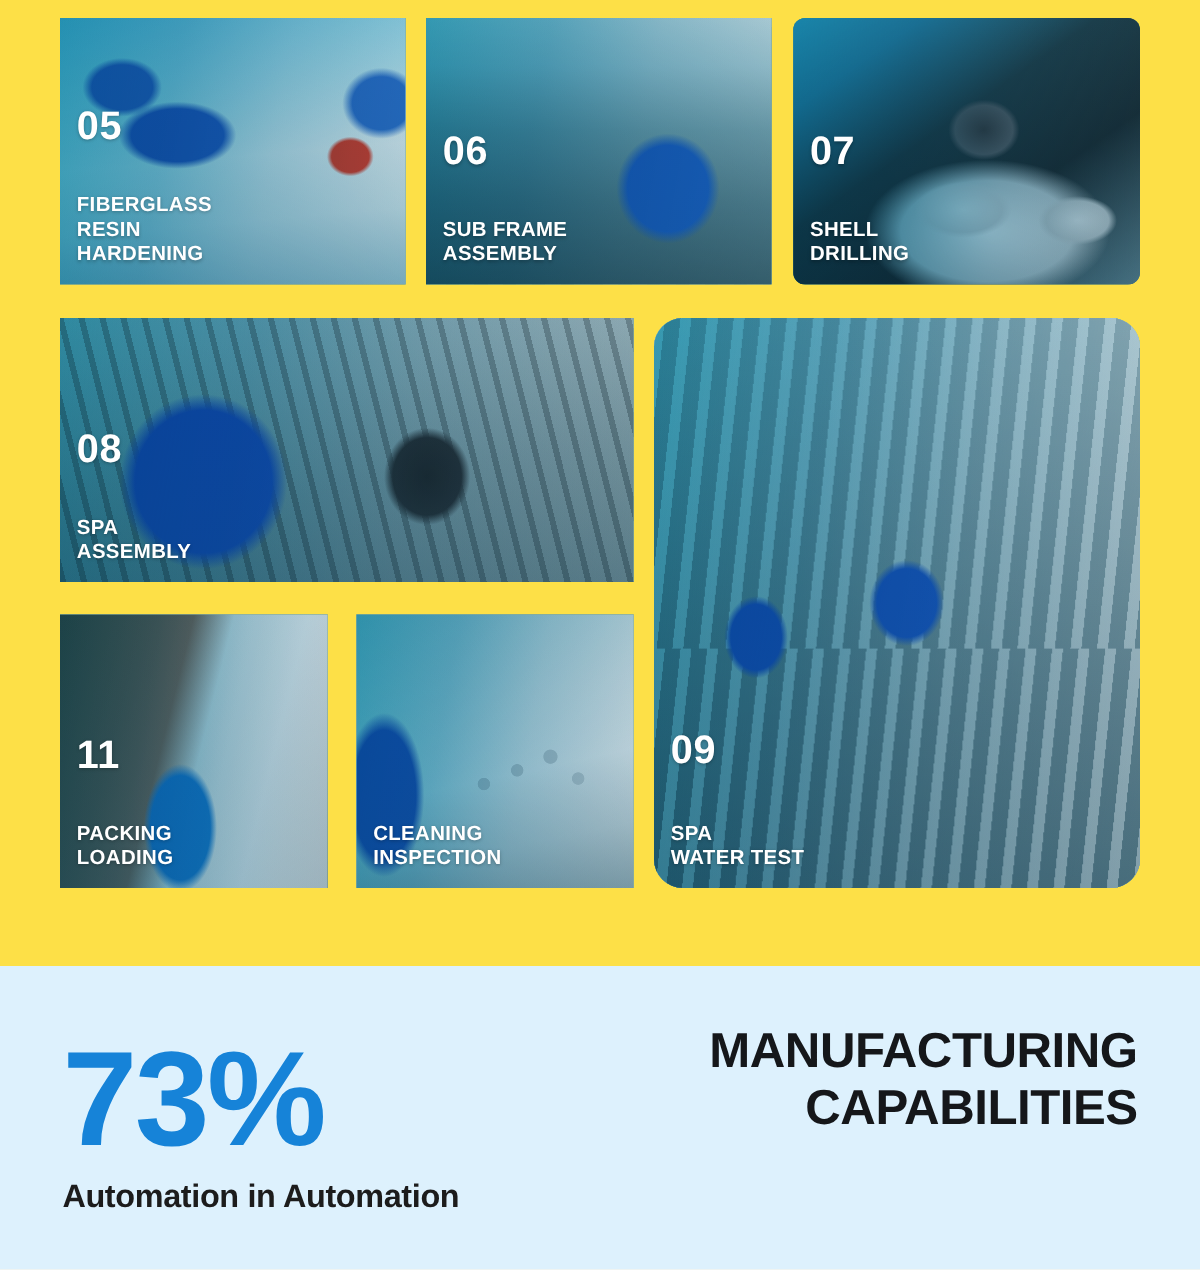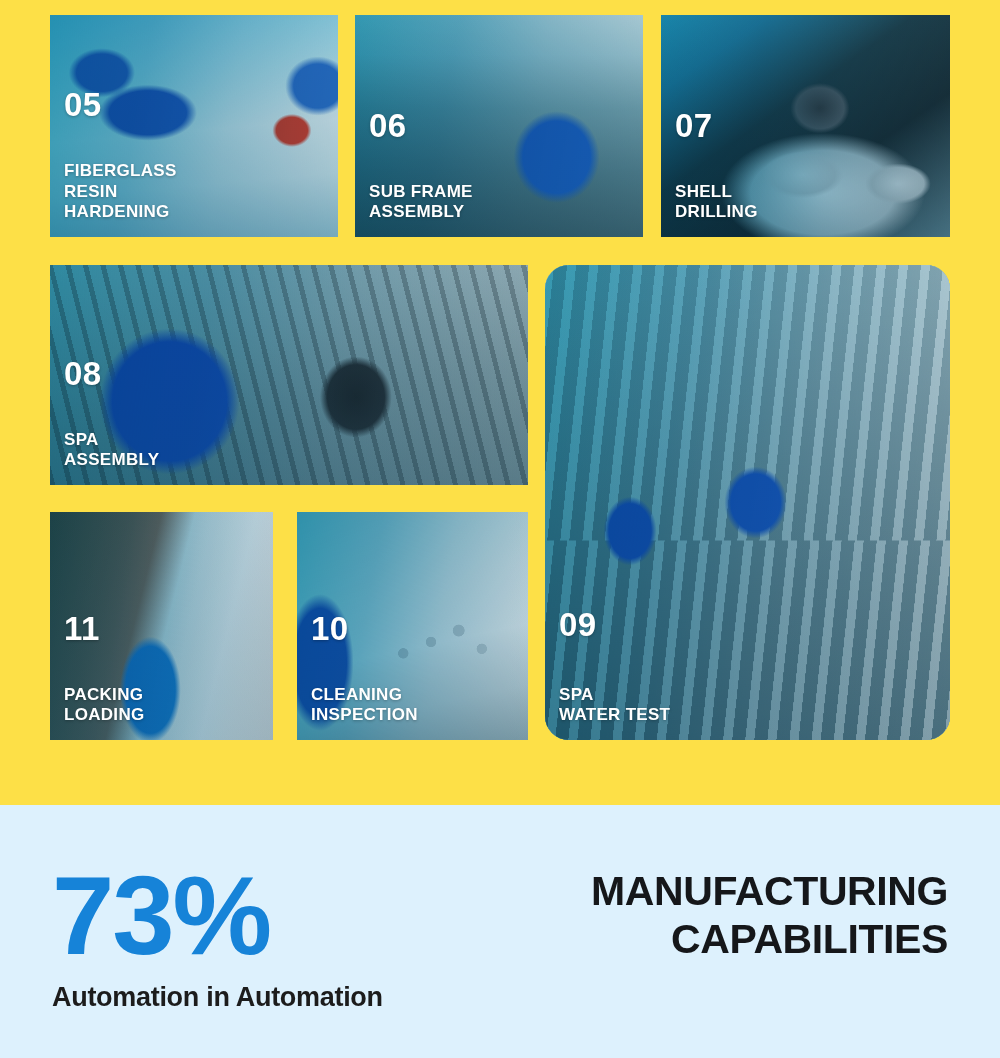--- a/index.html
+++ b/index.html
@@ -83,21 +83,21 @@
     text-transform: uppercase;
     white-space: pre-line;
   }
 
   
   .card.tall .card-num { font-size: 33px; margin-bottom: 44px; }
 
   
   #card-05 { left: 50px;  top: 15px;  width: 288px; height: 222px; }
   #card-06 { left: 355px; top: 15px;  width: 288px; height: 222px; }
-  #card-07 { left: 661px; top: 15px;  width: 289px; height: 222px; }
+  #card-07 { left: 661px; top: 15px;  width: 289px; height: 222px; border-radius: 10px; }
   #card-08 { left: 50px;  top: 265px; width: 478px; height: 220px; }
   #card-09 { left: 545px; top: 265px; width: 405px; height: 475px; border-radius: 24px; }
   #card-11 { left: 50px;  top: 512px; width: 223px; height: 228px; }
   #card-10 { left: 297px; top: 512px; width: 231px; height: 228px; }
 
   
   
   #p05 {
     background:
       radial-gradient(ellipse 70px 40px at 34% 44%, #1f64c8 0%, #1f64c8 55%, rgba(31,100,200,0) 70%),
@@ -189,21 +189,21 @@
     margin-top: 16px;
     font-size: 27px;
     font-weight: bold;
     color: #1c1c1c;
     letter-spacing: -0.3px;
   }
 
   .banner-heading {
     position: absolute;
     right: 52px;
-    top: 62px;
+    top: 46px;
     text-align: right;
     font-size: 41px;
     font-weight: bold;
     line-height: 1.18;
     color: #15171a;
     letter-spacing: -0.4px;
     text-transform: uppercase;
     white-space: pre-line;
   }
 </style>
@@ -279,21 +279,20 @@
         <div class="card-label">PACKING
 LOADING</div>
       </div>
     </article>
 
     <article class="card" id="card-10">
       <div class="photo" id="p10"></div>
       <div class="wash"></div>
       <div class="wash2"></div>
       <div class="card-caption">
-        <div class="card-num">10</div>
         <div class="card-label">CLEANING
 INSPECTION</div>
       </div>
     </article>
 
   </section>
 
   <section class="banner">
     <div class="stat-block">
       <div class="stat-value">73%</div>

